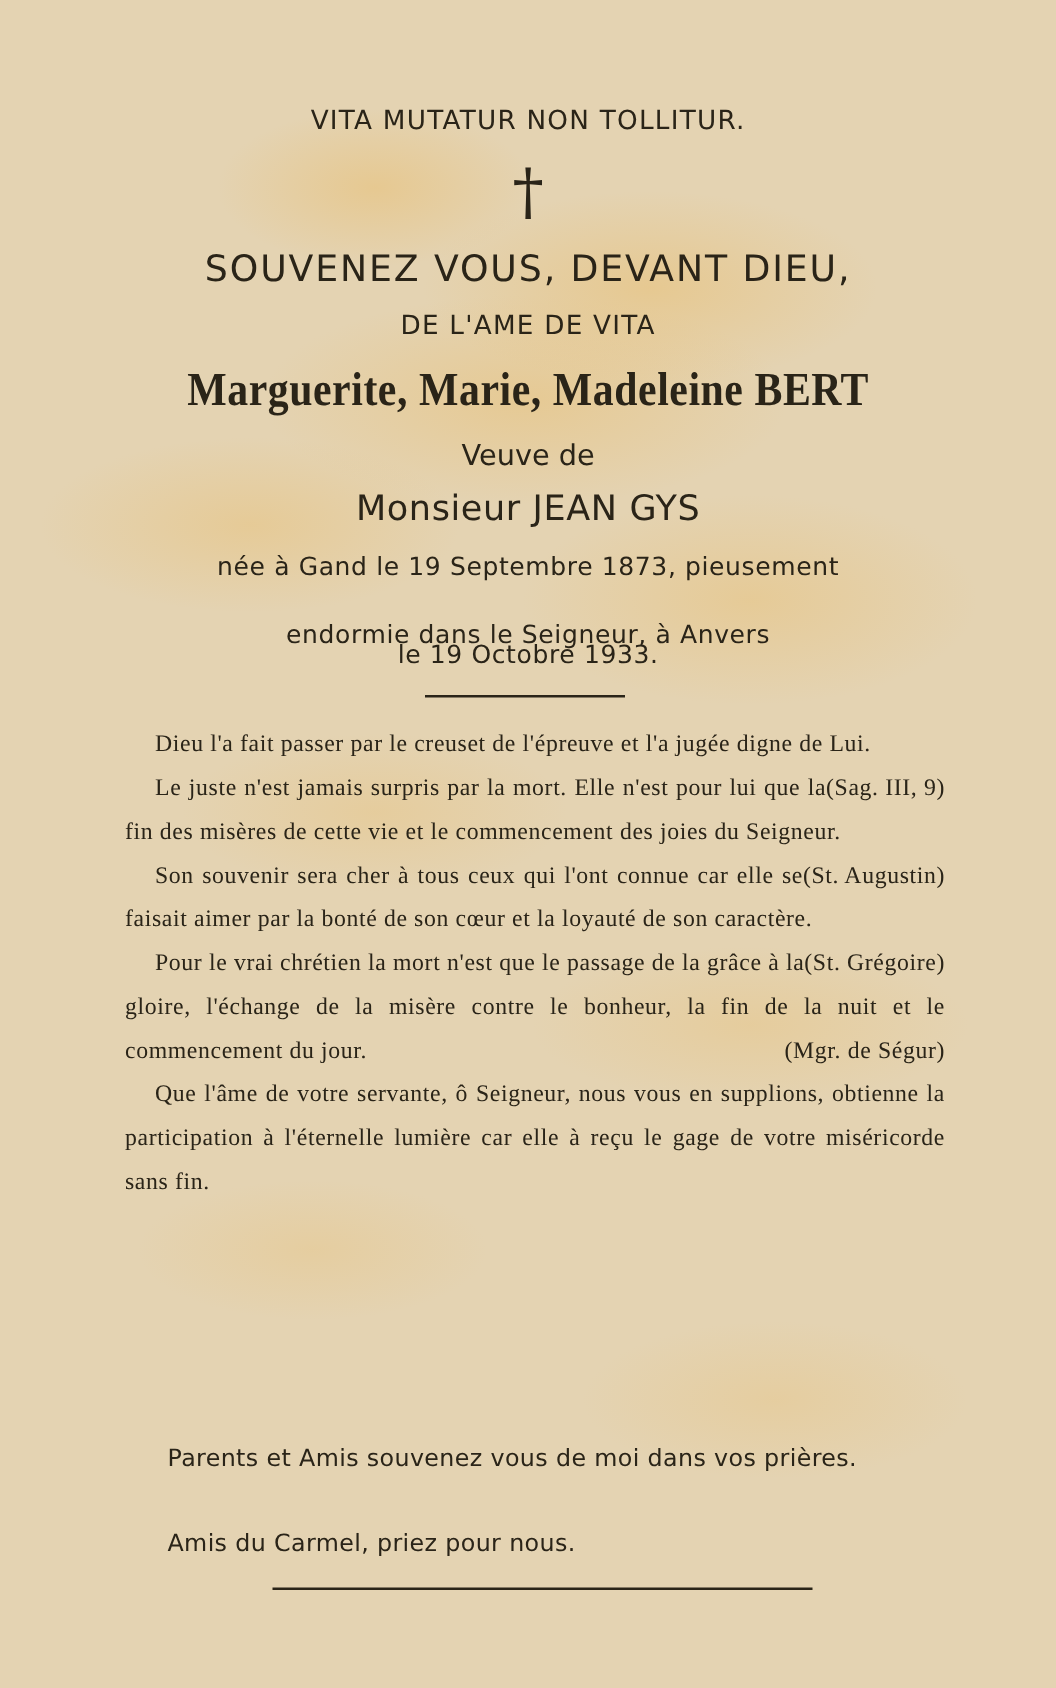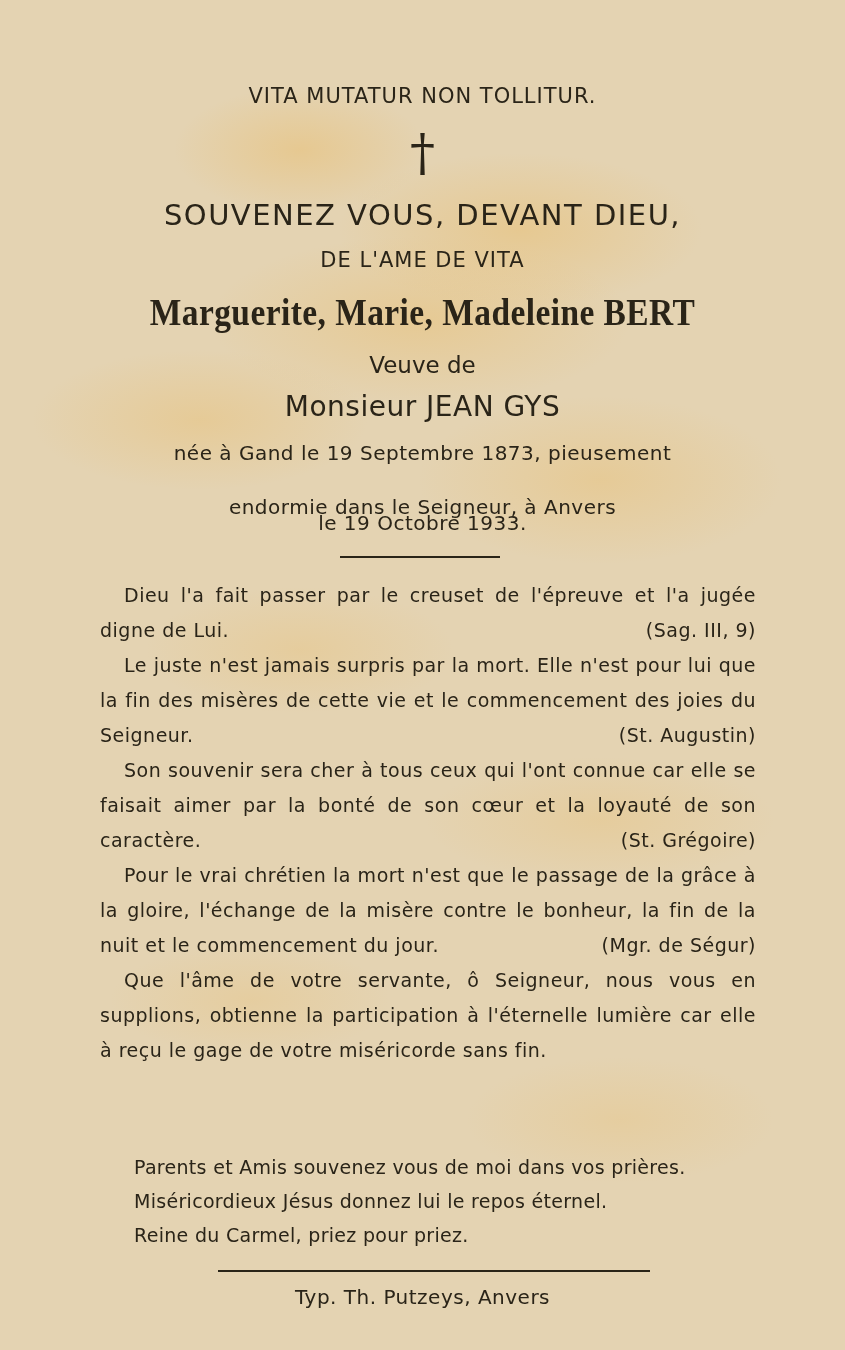--- a/index.html
+++ b/index.html
@@ -22,21 +22,21 @@
   .cross{top:128px;font-size:50px;line-height:50px;font-family:"DejaVu Serif",serif;}
   .souv{top:198px;font-size:29px;letter-spacing:1.5px;}
   .ame{top:248px;font-size:21px;letter-spacing:1px;}
   .name{top:290px;font-size:38px;font-weight:bold;font-family:"Liberation Serif","DejaVu Serif",serif;transform:scaleX(.88);letter-spacing:.5px;}
   .veuve{top:352px;font-size:23px;}
   .mons{top:390px;font-size:28px;letter-spacing:.5px;}
   .dl{font-size:20px;letter-spacing:.5px;}
   .d1{top:441px;} .d2{top:476px;margin-top:19px;} .d3{top:511px;}
   .rule-short{position:absolute;top:556px;left:340px;width:160px;height:2px;background:#2a2418;}
   .body{position:absolute;left:100px;width:656px;font-size:19px;line-height:35px;letter-spacing:.5px;}
-  .para{margin:0;text-align:justify;text-align-last:left;}
+  .para{margin:0;text-align:justify;text-align-last:left;font-family:Liberation Serif, serif;}
   .para .ind{display:inline-block;width:24px;}
   .src{float:right;}
   .closing{position:absolute;left:134px;font-size:19px;line-height:34px;letter-spacing:.3px;white-space:nowrap;}
   .rule-long{position:absolute;top:1270px;left:218px;width:432px;height:2px;background:#2a2418;}
   .typ{top:1285px;font-size:20px;letter-spacing:.5px;}
 </style>
 </head>
 <body>
 
 <div class="card">
@@ -54,18 +54,16 @@
 
   <div class="body" style="top:578px;">
     <p class="para"><span class="ind"></span><span>Dieu l'a fait passer par le creuset de l'épreuve et l'a jugée digne de Lui.</span> <span class="src">(Sag. III, 9)</span></p>
     <p class="para"><span class="ind"></span><span>Le juste n'est jamais surpris par la mort. Elle n'est pour lui que la fin des misères de cette vie et le commencement des joies du Seigneur.</span> <span class="src">(St. Augustin)</span></p>
     <p class="para"><span class="ind"></span><span>Son souvenir sera cher à tous ceux qui l'ont connue car elle se faisait aimer par la bonté de son cœur et la loyauté de son caractère.</span> <span class="src">(St. Grégoire)</span></p>
     <p class="para"><span class="ind"></span><span>Pour le vrai chrétien la mort n'est que le passage de la grâce à la gloire, l'échange de la misère contre le bonheur, la fin de la nuit et le commencement du jour.</span> <span class="src">(Mgr. de Ségur)</span></p>
     <p class="para"><span class="ind"></span><span>Que l'âme de votre servante, ô Seigneur, nous vous en supplions, obtienne la participation à l'éternelle lumière car elle à reçu le gage de votre miséricorde sans fin.</span></p>
   </div>
 
   <div class="closing" style="top:1150px;">Parents et Amis souvenez vous de moi dans vos prières.</div>
-  <div class="closing" style="top:1184px;">Miséricordieux Jésus donnez lui le repos éternel.</div>
-  <div class="closing" style="top:1218px;">Reine du Carmel, priez pour priez.</div>
+  <div class="closing" style="top:1218px;">Amis du Carmel, priez pour nous.</div>
 
   <div class="rule-long"></div>
-  <div class="center typ">Typ. Th. Putzeys, Anvers</div>
 </div>
 
 </body></html>

